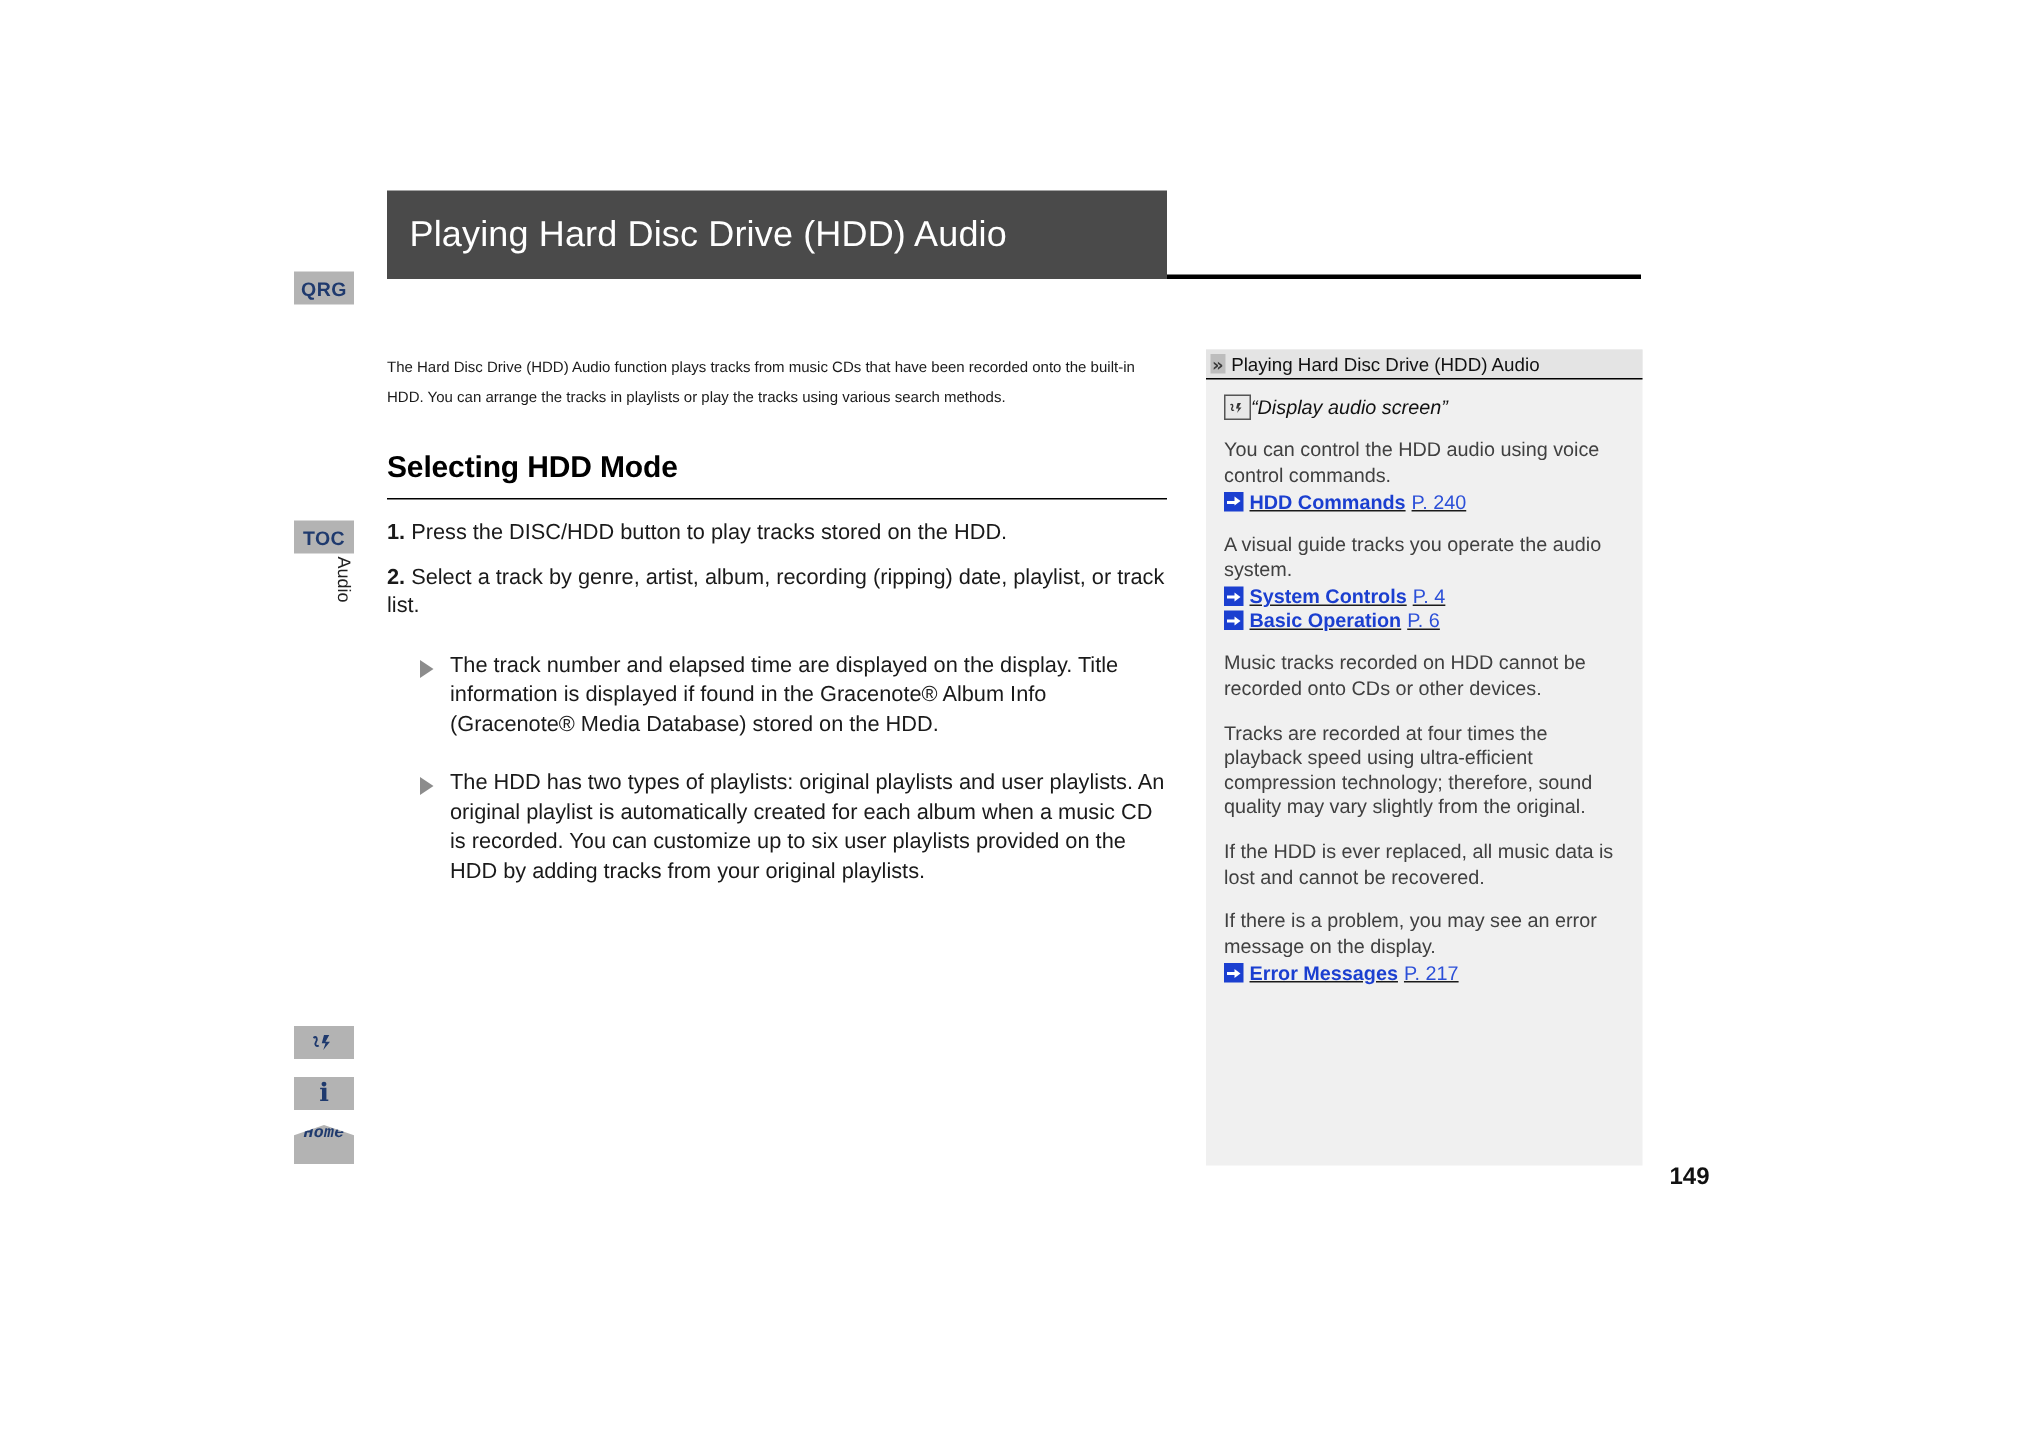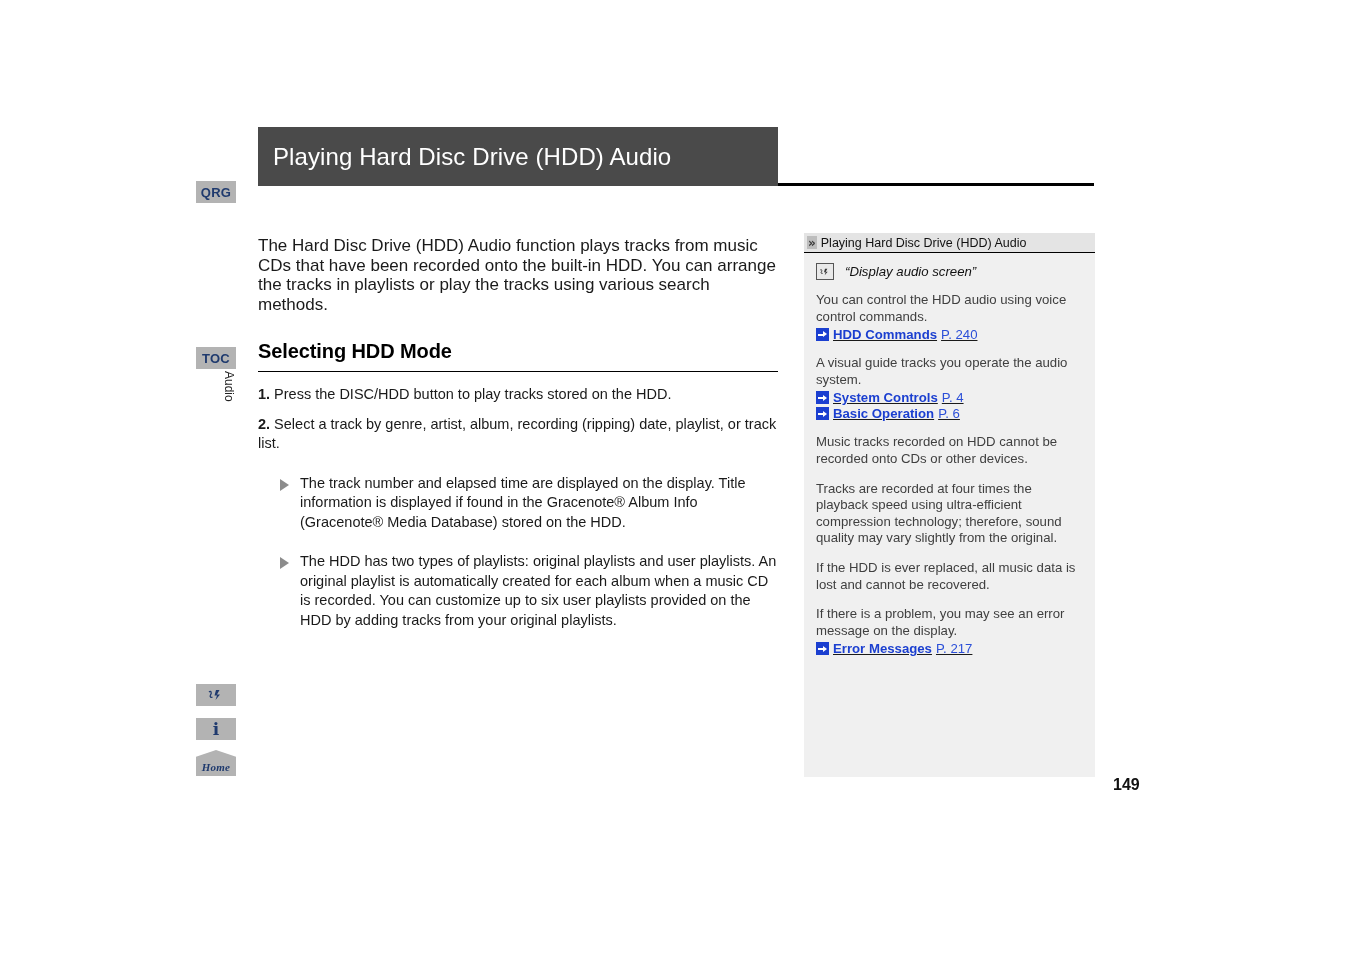--- a/index.html
+++ b/index.html
@@ -67,26 +67,26 @@
     background: transparent;
     height: 26px;
   }
   .home-shape {
     width: 40px; height: 26px;
     background: #b3b3b3;
     clip-path: polygon(0% 26%, 50% 0%, 100% 26%, 100% 100%, 0% 100%);
     display:flex; align-items:flex-end; justify-content:center;
   }
   .home-shape span {
-    font-family: Liberation Serif, serif;
+    font-family: Liberation Mono, monospace;
     font-style: italic;
     font-weight: bold;
     font-size: 11px;
     color: #1f3a6e;
-    padding-bottom: 3px;
+    padding-bottom: 14px;
     letter-spacing: .2px;
     margin-top: 48px;
   }
   .info-i {
     font-family: "DejaVu Serif", serif;
     font-weight: bold;
     font-size: 17px;
     color: #1f3a6e;
     line-height: 1;
   }
@@ -113,21 +113,21 @@
     position: absolute;
     left: 778px; top: 183px;
     width: 316px; height: 3px;
     background: #000000;
   }
 
   
   .main { position: absolute; left: 258px; top: 236px; width: 520px; }
 
   .intro {
-    font-size: 17px;
+    font-size: 10px;
     line-height: 19.5px;
     color: #1a1a1a;
     margin: 0;
   }
 
   h2.section {
     margin: 26px 0 0 0;
     font-size: 20px;
     font-weight: bold;
     letter-spacing: -0.1px;
@@ -191,21 +191,21 @@
     margin-right: 4px;
     font-weight: bold;
     background: #bdbdbd;
     padding: 1px 1px 0 1px;
     font-family: "DejaVu Sans", sans-serif;
   }
   .panel-head-title { font-size: 12.5px; color: #111; }
 
   .panel-body { padding: 10px 12px 0 12px; }
 
-  .voice-row { display: flex; align-items: center; gap: 11px; margin-bottom: 12px; }
+  .voice-row { display: flex; align-items: center; gap: 0; margin-bottom: 12px; }
   .voice-box {
     width: 16px; height: 15px;
     border: 1px solid #555;
     background: #e9e9e9;
     display: flex; align-items: center; justify-content: center;
     flex: none;
   }
   .voice-glyph { font-size: 10px; color: #333; line-height: 1; }
   .voice-text {
     font-style: italic;

